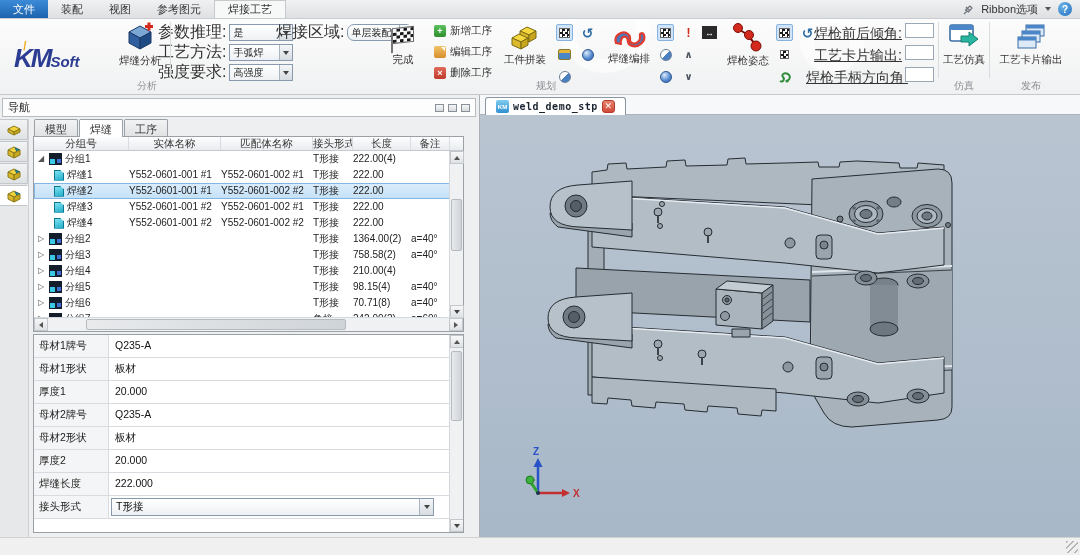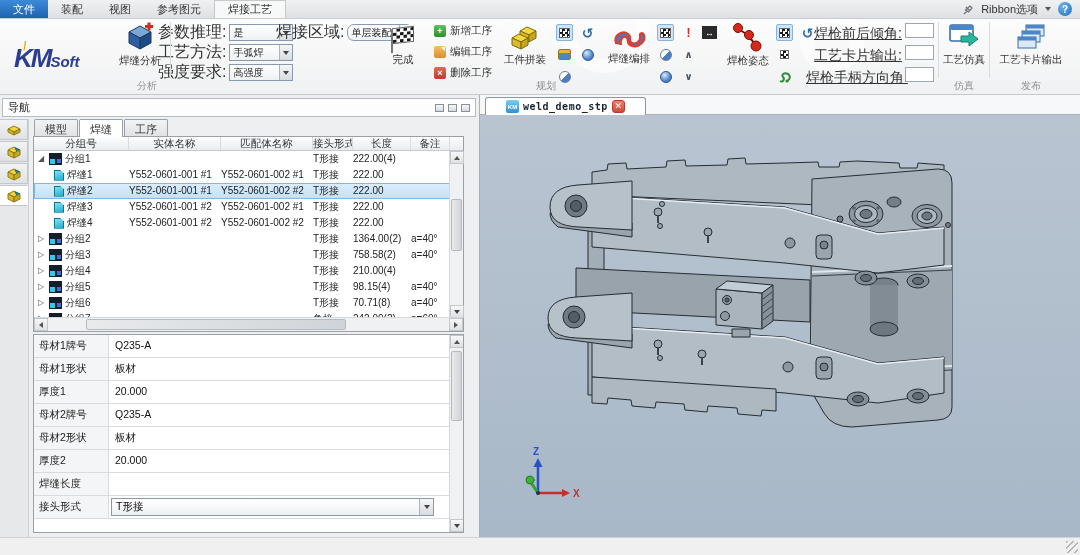--- a/index.html
+++ b/index.html
@@ -113,21 +113,21 @@
   .pval { flex:1; padding:4px 6px; font-size:10.5px; color:#111; white-space:nowrap; position:relative; }
   .pcombo { position:absolute; left:2px; right:16px; top:2px; bottom:2px; border:1px solid #8a9aae; background:linear-gradient(#fff,#eef1f4);
             display:flex; align-items:center; }
   .pcombo .cval { flex:1; padding:0 4px; font-size:10.5px; }
   .pcombo .cbtn { width:14px; height:100%; border-left:1px solid #aab4be; background:linear-gradient(#f4f6f8,#d7dce1); display:flex; align-items:center; justify-content:center; }
 
   
   .viewport { width:600px; height:442px; position:relative; background:#f7f8f9; }
   .doctabs { height:20px; background:#f7f8f9; border-bottom:1px solid #aab4be; position:relative; }
   .doctab { position:absolute; left:5px; top:2px; height:18px; background:#fff; border:1px solid #8a97a3; border-bottom:none;
-            border-radius:3px 3px 0 0; display:flex; align-items:center; gap:4px; padding:0 20px; }
+            border-radius:3px 3px 0 0; display:flex; align-items:center; gap:4px; padding:0 10px; }
   .kmicon { width:13px; height:13px; border-radius:2px; background:linear-gradient(#7ecdf0,#2f8fd0); color:#fff; font-size:6px;
             font-weight:bold; display:flex; align-items:center; justify-content:center; }
   .doctab .dlabel { font-family:"DejaVu Sans Mono",monospace; font-size:10px; font-weight:bold; color:#1a2430; letter-spacing:0.5px; }
   .closebtn { width:13px; height:13px; border-radius:3px; background:linear-gradient(#e9826f,#cf4a38); border:1px solid #b43c2e;
               color:#fff; font-size:9px; font-weight:bold; display:flex; align-items:center; justify-content:center; line-height:1; }
   .canvas { position:absolute; top:20px; left:0; width:600px; height:422px;
             background:linear-gradient(#b9c4d1,#a8b8c8); overflow:hidden; }
 
   
   .bottomstrip { position:absolute; left:0; top:537px; width:1080px; height:18px; background:#f0f0f0; border-top:1px solid #d2d2d2; }
@@ -593,20 +593,21 @@
           <div class="prow">
             <div class="plabel">母材2形状</div>
             <div class="pval">板材</div>
           </div>
           <div class="prow">
             <div class="plabel">厚度2</div>
             <div class="pval">20.000</div>
           </div>
           <div class="prow">
             <div class="plabel">焊缝长度</div>
+            <div class="pval">222.000</div>
           </div>
           <div class="prow">
             <div class="plabel">接头形式</div>
             <div class="pval">
               <div class="pcombo">
                 <span class="cval">T形接</span>
                 <span class="cbtn">
                   <span class="tri-dn"></span>
                 </span>
               </div>

